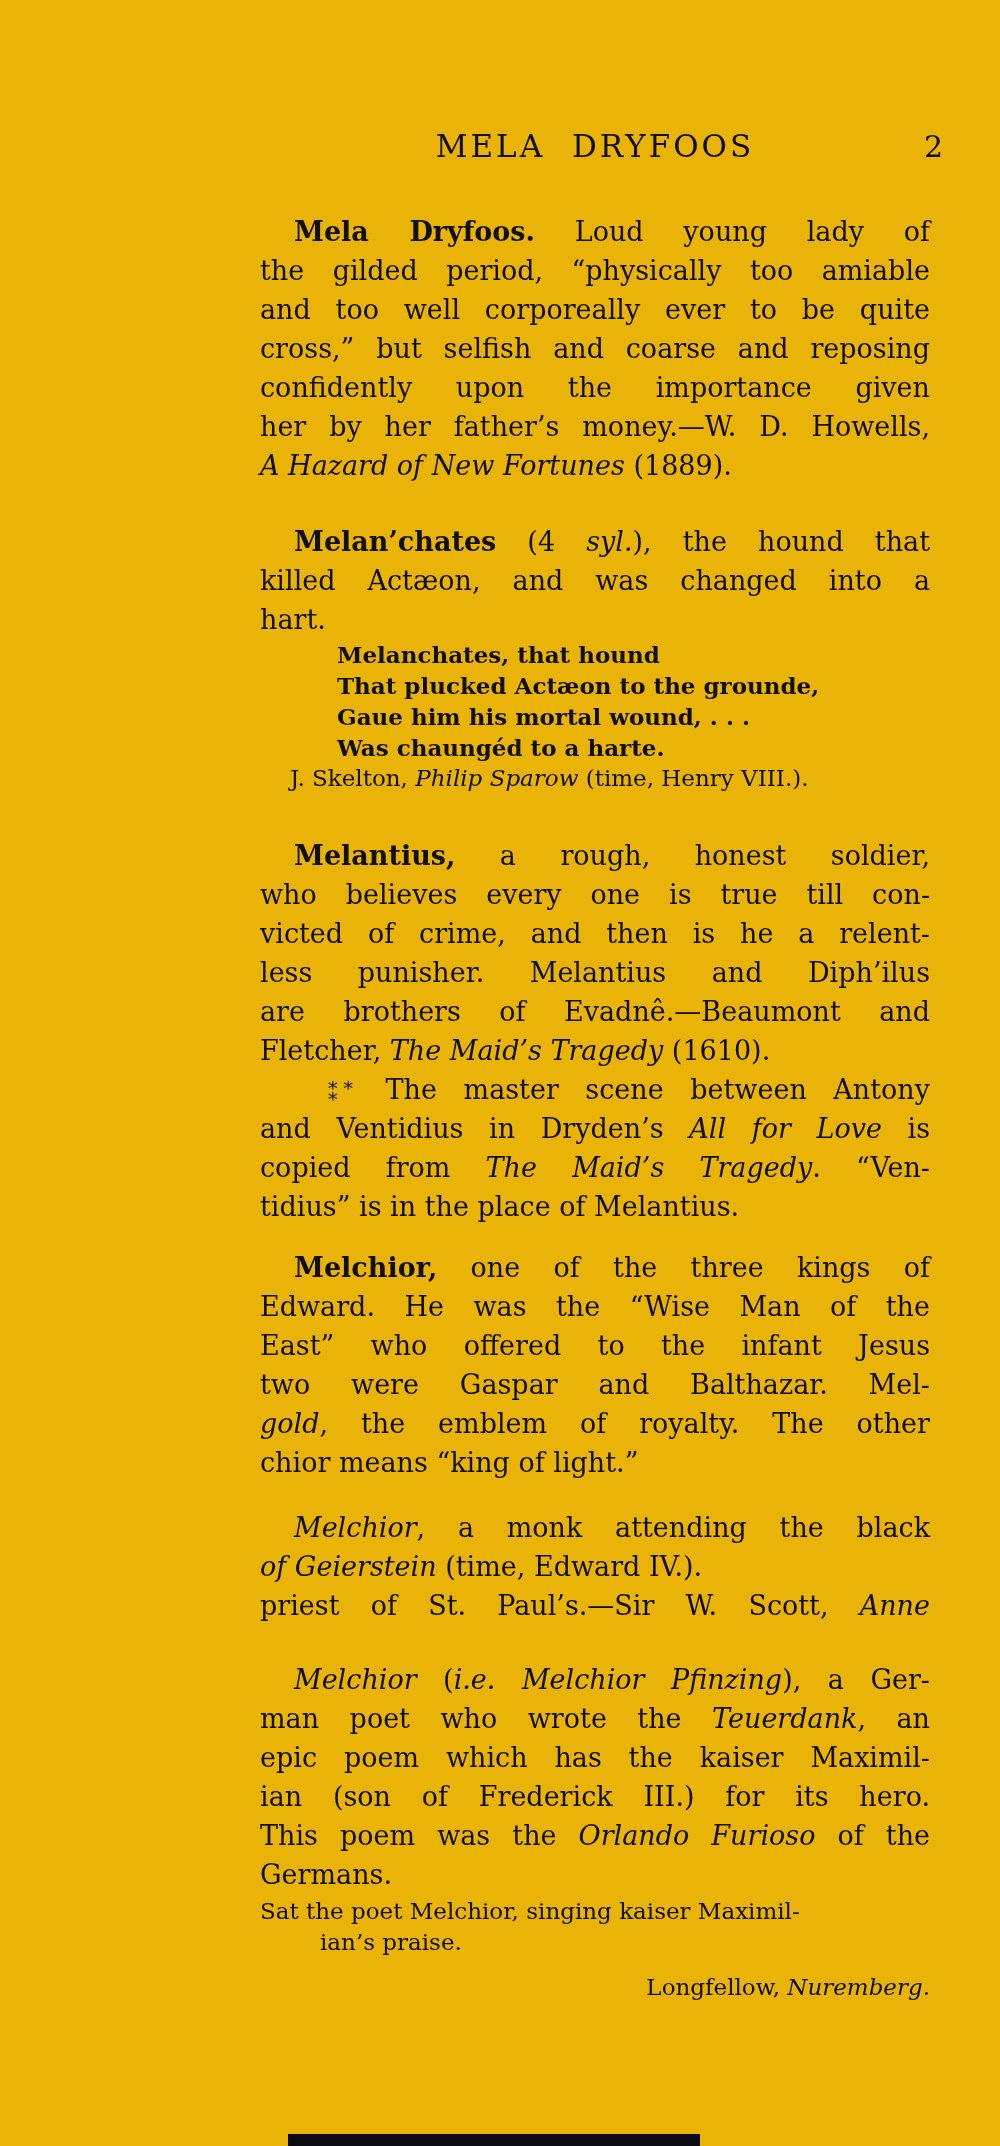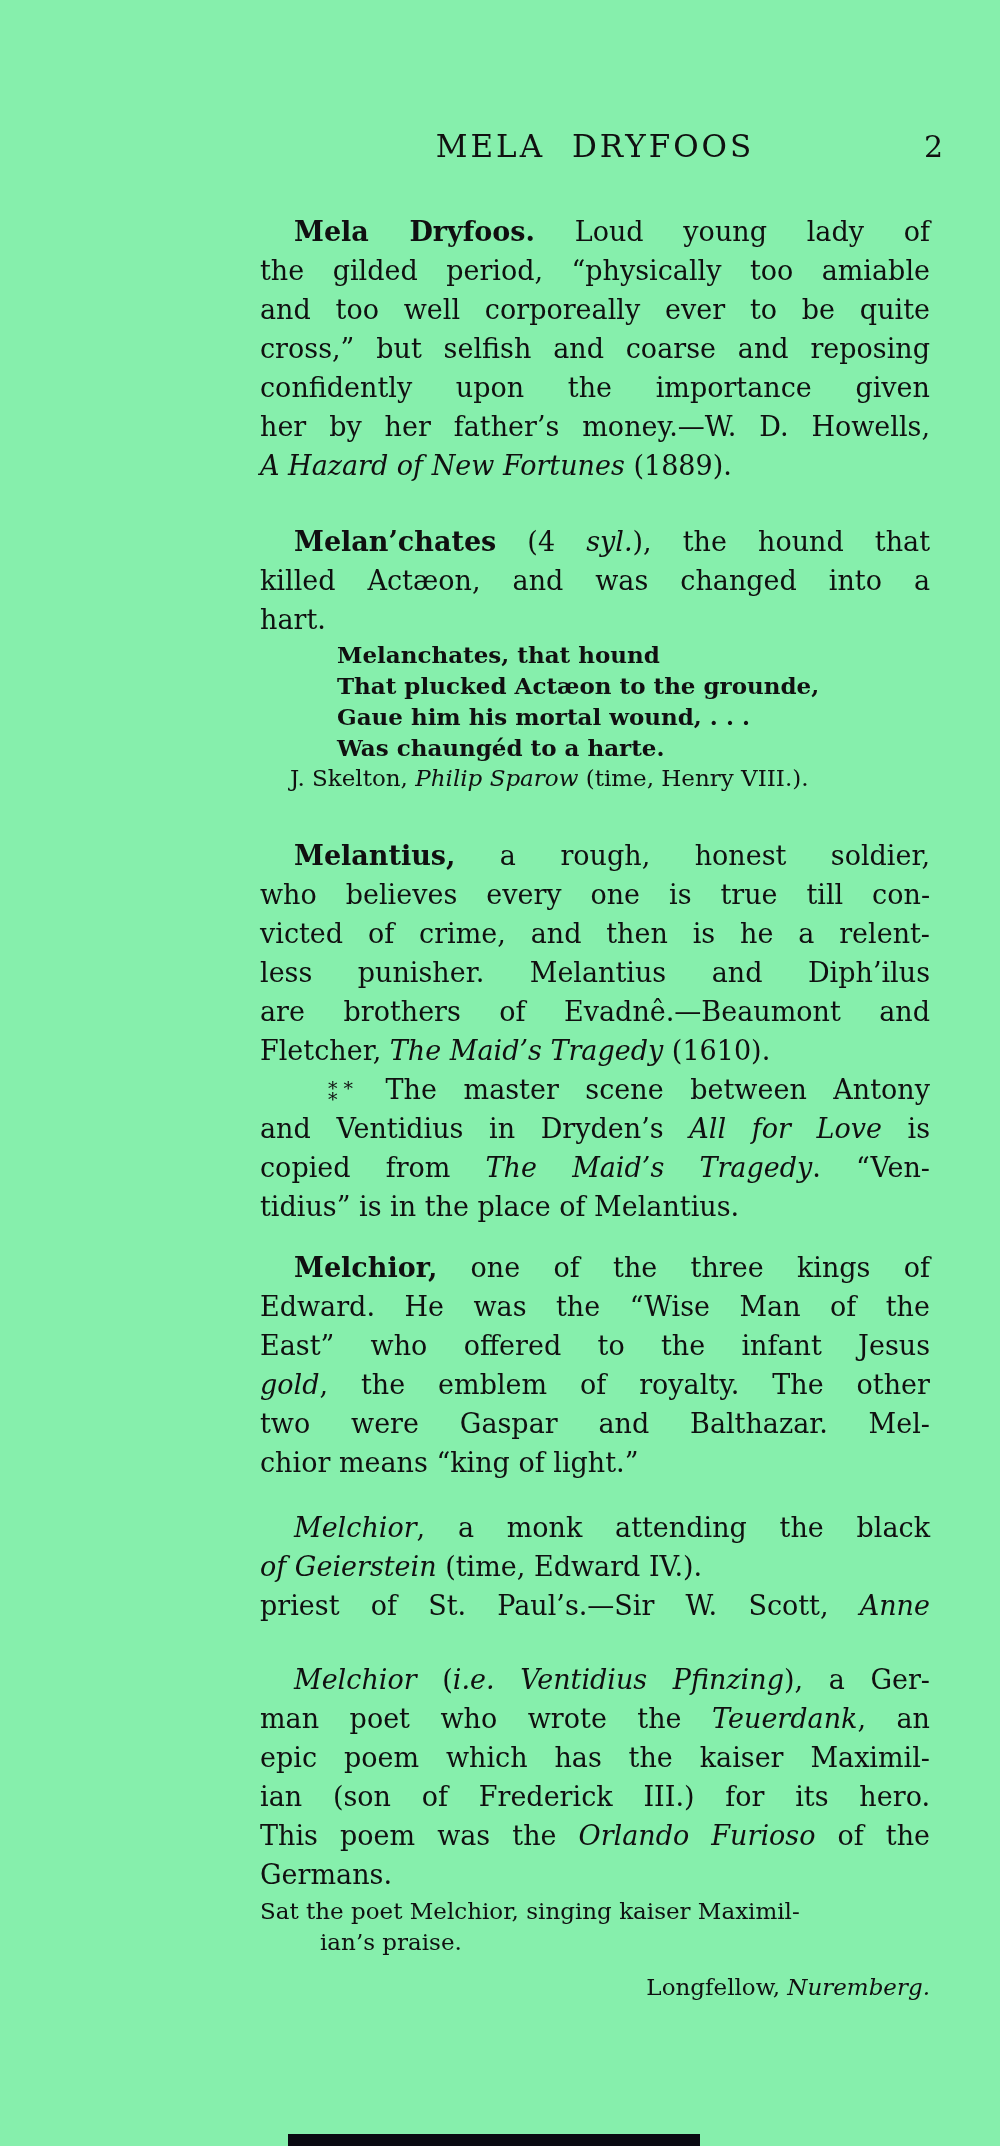--- a/index.html
+++ b/index.html
@@ -1,20 +1,20 @@
 <!DOCTYPE html>
 <html><head>
 <meta charset="utf-8">
 <style>
   html,body{margin:0;padding:0;background:#e8e8e8;}
   .page{
     position:relative;
     width:1000px;height:2146px;
     margin:0 auto;
-    background:#86efac;
+    background:#eab308;
     color:#101010;
     font-family:"DejaVu Serif","Liberation Serif",serif;
     overflow:hidden;
   }
   
   .running-head{
     position:absolute;left:260px;top:128px;width:670px;
     text-align:center;
     font-size:31px;letter-spacing:3px;word-spacing:14px;
     white-space:nowrap;
@@ -108,35 +108,35 @@
           <div class="line just"><span>and Ventidius in Dryden’s </span><span class="i">All for Love</span><span> is</span></div>
           <div class="line just"><span>copied from </span><span class="i">The Maid’s Tragedy</span><span>. “Ven-</span></div>
           <div class="line"><span>tidius” is in the place of Melantius.</span></div>
         </div>
       </div>
       <div class="entry" id="entry-melchior-kings">
         <div class="block body">
           <div class="line ind just"><span class="b">Melchior,</span><span> one of the three kings of</span></div>
           <div class="line just"><span>Edward. He was the “Wise Man of the</span></div>
           <div class="line just"><span>East” who offered to the infant Jesus</span></div>
+          <div class="line just"><span>two were Gaspar and Balthazar. Mel-</span></div>
           <div class="line just"><span class="i">gold</span><span>, the emblem of royalty. The other</span></div>
-          <div class="line just"><span>two were Gaspar and Balthazar. Mel-</span></div>
           <div class="line"><span>chior means “king of light.”</span></div>
         </div>
       </div>
       <div class="entry" id="entry-melchior-monk">
         <div class="block body">
           <div class="line ind just"><span class="i">Melchior</span><span>, a monk attending the black</span></div>
           <div class="line"><span class="i">of Geierstein</span><span> (time, Edward IV.).</span></div>
           <div class="line just"><span>priest of St. Paul’s.—Sir W. Scott, </span><span class="i">Anne</span></div>
         </div>
       </div>
       <div class="entry" id="entry-melchior-pfinzing">
         <div class="block body">
-          <div class="line ind just"><span class="i">Melchior</span><span> (</span><span class="i">i.e. Ventidius Pfinzing</span><span>), a Ger-</span></div>
+          <div class="line ind just"><span class="i">Melchior</span><span> (</span><span class="i">i.e. Melchior Pfinzing</span><span>), a Ger-</span></div>
           <div class="line just"><span>man poet who wrote the </span><span class="i">Teuerdank</span><span>, an</span></div>
           <div class="line just"><span>epic poem which has the kaiser Maximil-</span></div>
           <div class="line just"><span>ian (son of Frederick III.) for its hero.</span></div>
           <div class="line just"><span>This poem was the </span><span class="i">Orlando Furioso</span><span> of the</span></div>
           <div class="line"><span>Germans.</span></div>
         </div>
         <div class="block quote">
           <div class="line"><span>Sat the poet Melchior, singing kaiser Maximil-</span></div>
           <div class="line ind2"><span>ian’s praise.</span></div>
         </div>

